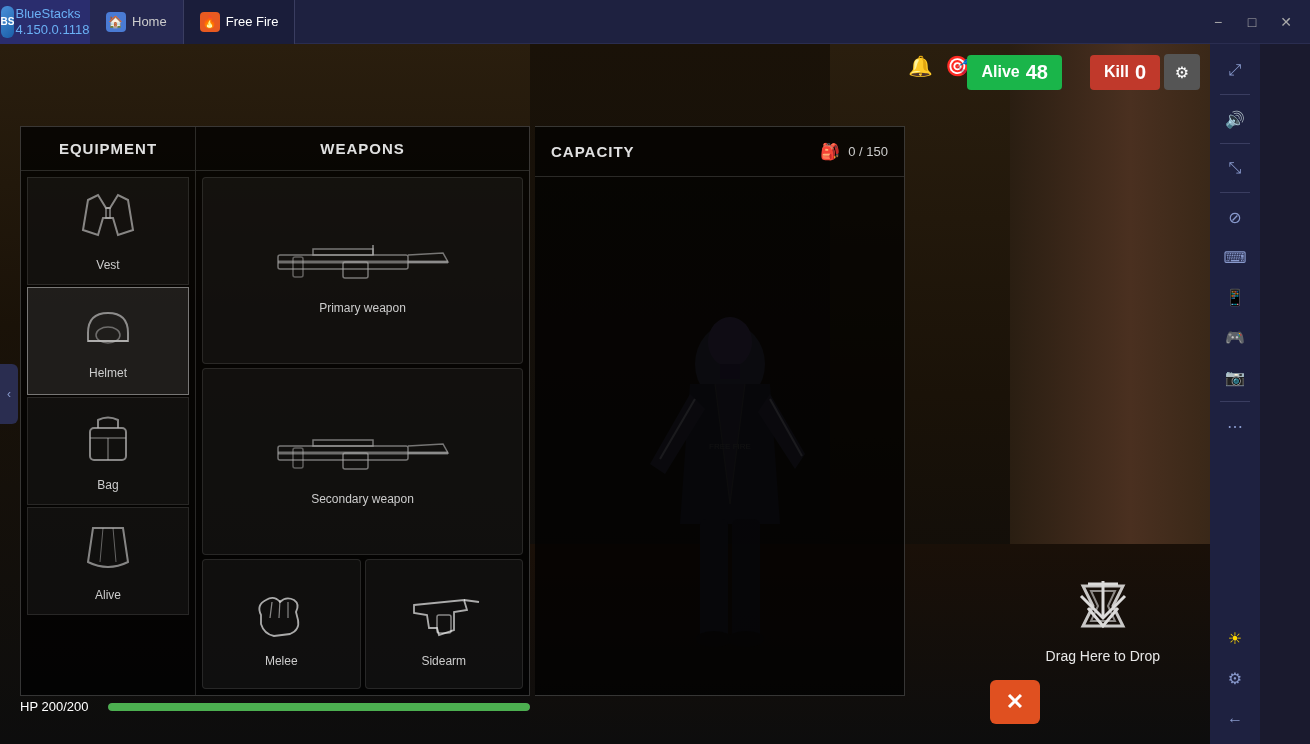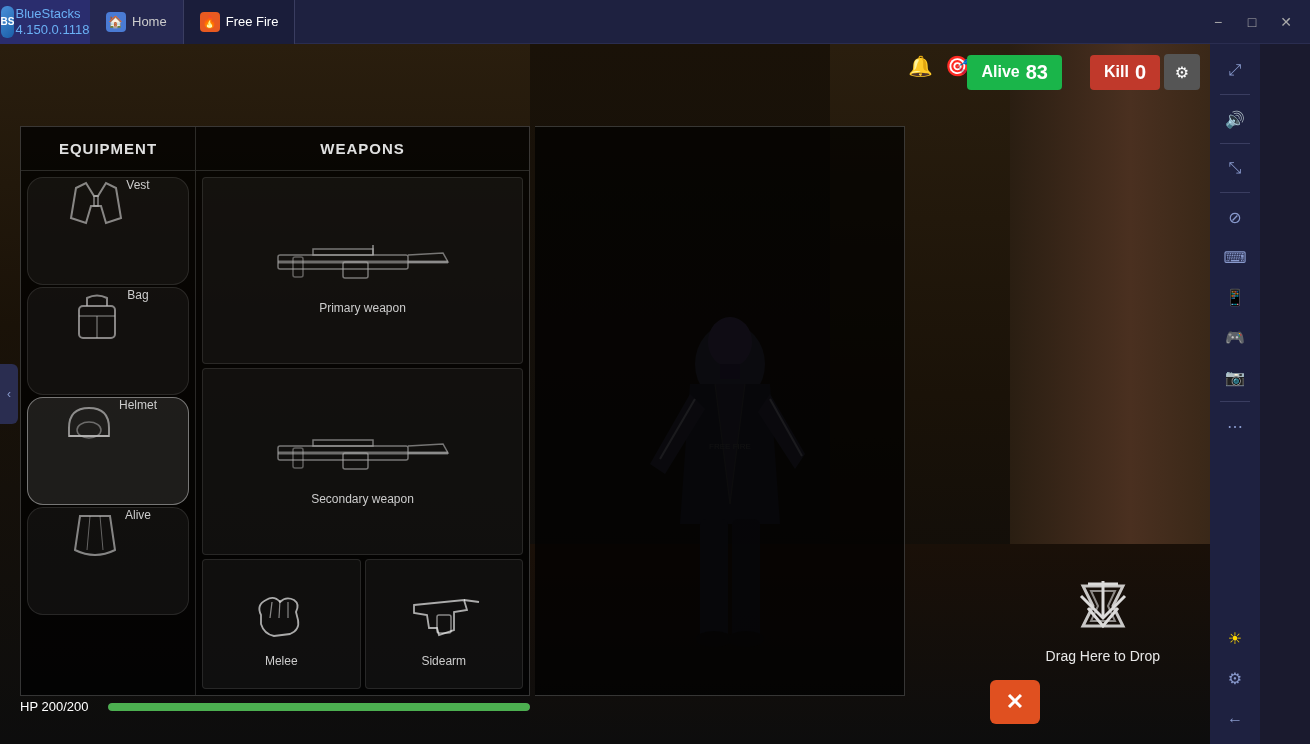--- a/index.html
+++ b/index.html
@@ -267,24 +267,25 @@
       width: 175px;
       border-right: 1px solid rgba(255,255,255,0.15);
       display: flex;
       flex-direction: column;
       gap: 2px;
       padding: 6px;
     }
     .equip-item {
       background: rgba(255,255,255,0.05);
       border: 1px solid rgba(255,255,255,0.1);
-      border-radius: 16px;
+      border-radius: 0;
       height: 108px;
       display: flex;
-      align-items: flex-start;
+      flex-direction: column;
+      align-items: center;
       justify-content: center;
       cursor: pointer;
       position: relative;
     }
     .equip-icon {
       font-size: 36px;
       opacity: 0.7;
       color: white;
       margin-bottom: 4px;
     }
@@ -582,21 +583,21 @@
 
   <div class="hud-top-left">
     <div class="hud-icon-btn">🔔</div>
     <div class="hud-icon-btn">🎯</div>
     <div class="hud-icon-btn">☰</div>
   </div>
 
   <div class="hud-top">
     <div class="alive-badge">
       <span>Alive</span>
-      <span style="font-size:20px;">83</span>
+      <span style="font-size:20px;">48</span>
     </div>
     <div class="kill-badge">
       <span>Kill</span>
       <span style="font-size:20px;">0</span>
     </div>
     <div class="settings-hud-btn">
       <span>⚙</span>
     </div>
   </div>
 
@@ -616,45 +617,45 @@
       <div class="equipment-col">
 
         <div class="equip-item">
           <div class="equip-icon">
             <svg width="60" height="55" viewBox="0 0 60 55" xmlns="http://www.w3.org/2000/svg">
               <path d="M10 10 L20 5 L28 18 L32 18 L40 5 L50 10 L55 40 L40 45 L35 28 L25 28 L20 45 L5 40 Z" fill="none" stroke="white" stroke-width="2" opacity="0.7"></path>
               <path d="M28 18 L32 18 L32 28 L28 28 Z" fill="none" stroke="white" stroke-width="1.5" opacity="0.7"></path>
             </svg>
           </div>
           <span class="equip-label">Vest</span>
+        </div>
+
+        <div class="equip-item selected">
+          <div class="equip-icon">
+            <svg width="60" height="50" viewBox="0 0 60 50" xmlns="http://www.w3.org/2000/svg">
+              <path d="M10 30 Q10 10 30 10 Q50 10 50 30 L50 38 L10 38 Z" fill="none" stroke="white" stroke-width="2" opacity="0.7"></path>
+              <line x1="10" y1="38" x2="50" y2="38" stroke="white" stroke-width="2" opacity="0.7"></line>
+              <ellipse cx="30" cy="32" rx="12" ry="8" fill="none" stroke="white" stroke-width="1.5" opacity="0.5"></ellipse>
+            </svg>
+          </div>
+          <span class="equip-label">Helmet</span>
         </div>
 
         <div class="equip-item">
           <div class="equip-icon">
             <svg width="60" height="55" viewBox="0 0 60 55" xmlns="http://www.w3.org/2000/svg">
               <rect x="12" y="18" width="36" height="32" rx="4" fill="none" stroke="white" stroke-width="2" opacity="0.7"></rect>
               <path d="M20 18 L20 10 Q30 5 40 10 L40 18" fill="none" stroke="white" stroke-width="2" opacity="0.7"></path>
               <line x1="12" y1="28" x2="48" y2="28" stroke="white" stroke-width="1.5" opacity="0.5"></line>
               <line x1="30" y1="28" x2="30" y2="50" stroke="white" stroke-width="1.5" opacity="0.5"></line>
             </svg>
           </div>
           <span class="equip-label">Bag</span>
         </div>
 
-        <div class="equip-item selected">
-          <div class="equip-icon">
-            <svg width="60" height="50" viewBox="0 0 60 50" xmlns="http://www.w3.org/2000/svg">
-              <path d="M10 30 Q10 10 30 10 Q50 10 50 30 L50 38 L10 38 Z" fill="none" stroke="white" stroke-width="2" opacity="0.7"></path>
-              <line x1="10" y1="38" x2="50" y2="38" stroke="white" stroke-width="2" opacity="0.7"></line>
-              <ellipse cx="30" cy="32" rx="12" ry="8" fill="none" stroke="white" stroke-width="1.5" opacity="0.5"></ellipse>
-            </svg>
-          </div>
-          <span class="equip-label">Helmet</span>
-        </div>
-
         <div class="equip-item">
           <div class="equip-icon">
             <svg width="60" height="55" viewBox="0 0 60 55" xmlns="http://www.w3.org/2000/svg">
               <path d="M15 8 L45 8 L50 42 Q30 52 10 42 Z" fill="none" stroke="white" stroke-width="2" opacity="0.7"></path>
               <path d="M25 8 L22 42" stroke="white" stroke-width="1" opacity="0.5"></path>
               <path d="M35 8 L38 42" stroke="white" stroke-width="1" opacity="0.5"></path>
             </svg>
           </div>
           <span class="equip-label">Alive</span>
         </div>
@@ -709,20 +710,25 @@
               <rect x="38" y="35" width="14" height="18" rx="2" fill="none" stroke="white" stroke-width="1.5" opacity="0.5"></rect>
             </svg>
             <span class="weapon-label">Sidearm</span>
           </div>
         </div>
       </div>
     </div>
   </div>
 
   <div id="capacity-panel">
+    <div class="capacity-header">
+      <span class="capacity-title">CAPACITY</span>
+      <span class="capacity-icon">🎒</span>
+      <span class="capacity-count">0 / 150</span>
+    </div>
 
     <div style="padding:12px; color: rgba(255,255,255,0.3); font-size:13px; display:flex; flex-wrap:wrap; gap:6px;">
     </div>
   </div>
 
   <div class="hp-bar-container">
     <span class="hp-label">HP  200/200</span>
     <div class="hp-bar-bg">
       <div class="hp-bar-fill" style="width: 100%;"></div>
     </div>

